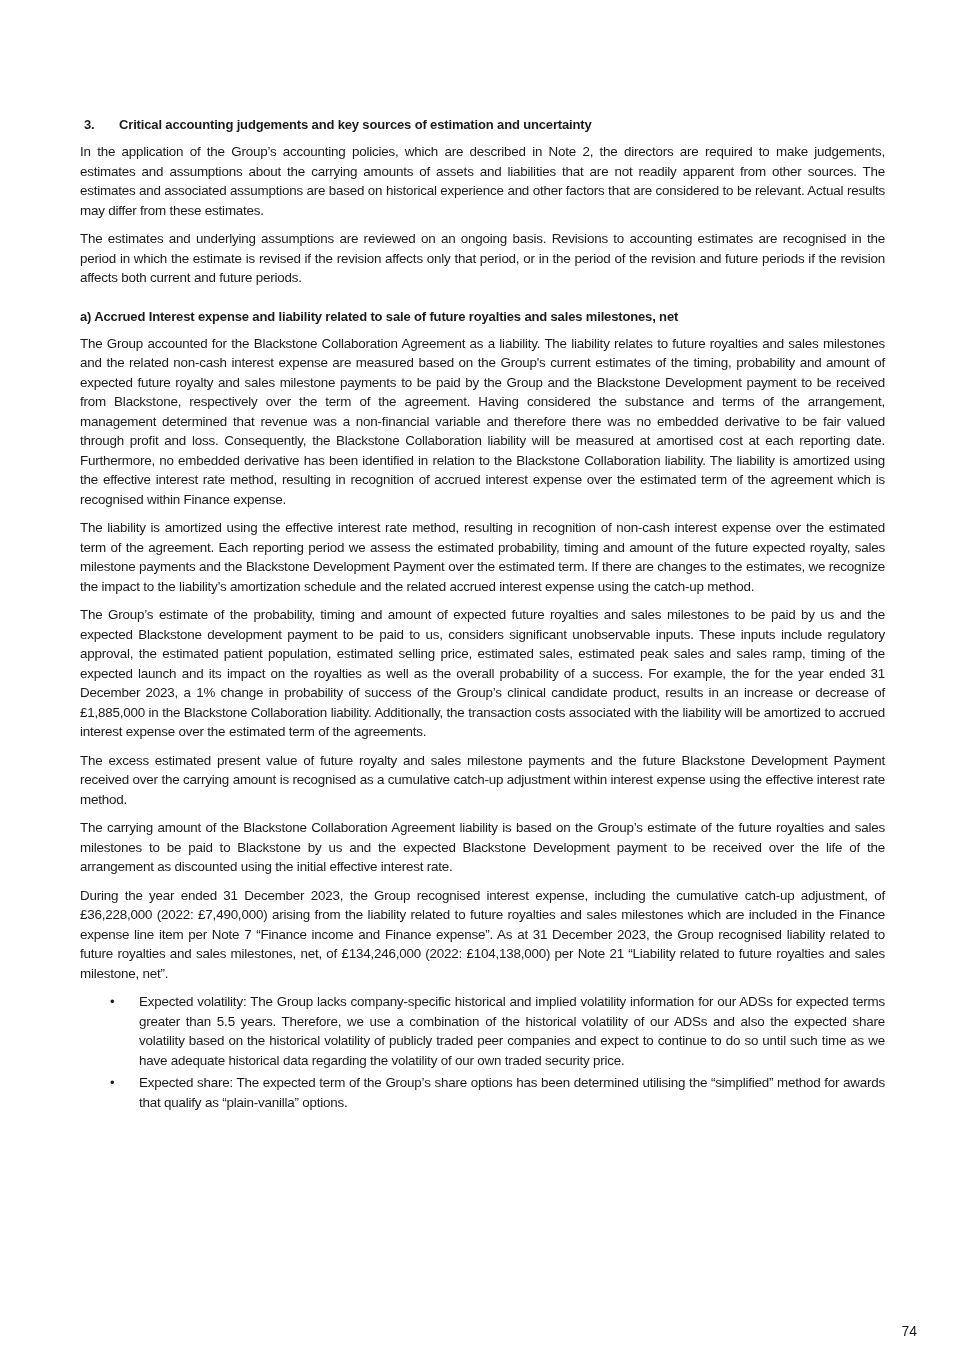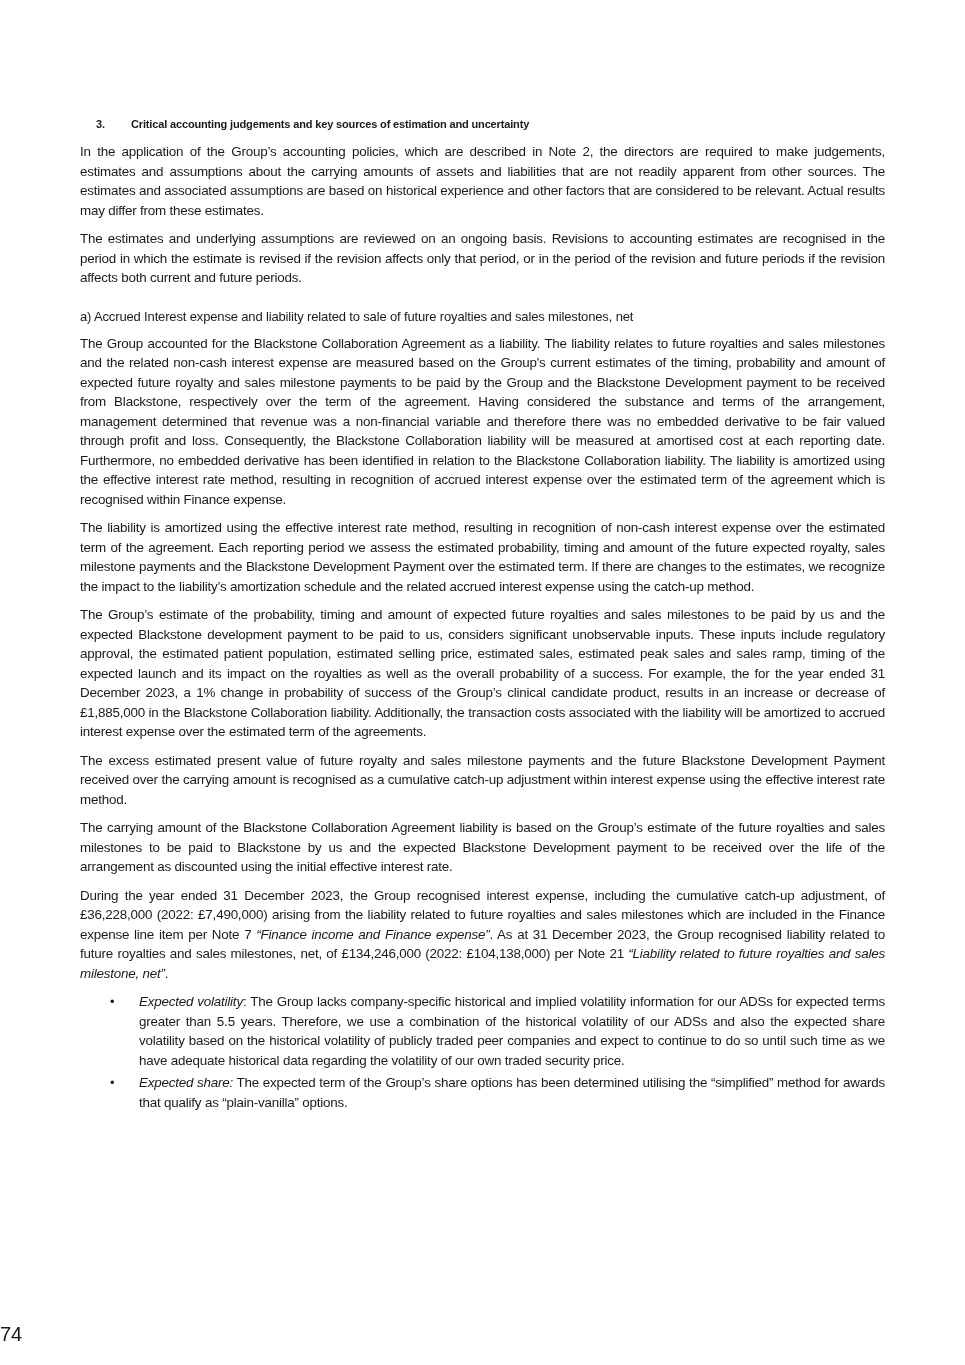--- a/index.html
+++ b/index.html
@@ -16,31 +16,31 @@
     color: #1a1a1a;
   }
   .page {
     position: absolute;
     left: 80px;
     top: 116px;
     width: 805px;
   }
   .section-heading {
     font-weight: bold;
-    font-size: 11px;
+    font-size: 13px;
     line-height: 17px;
-    margin: 0 0 9px 16px;
+    margin: 0 0 9px 4px;
     letter-spacing: -0.15px;
   }
   .section-heading .num {
     display: inline-block;
     width: 35px;
   }
   .sub-heading {
-    font-weight: normal;
+    font-weight: bold;
     font-size: 13px;
     line-height: 17px;
     margin: 20px 0 9px 0;
     letter-spacing: -0.15px;
   }
   p.para {
     font-size: 13.4px;
     line-height: 19.5px;
     margin: 0 0 9px 0;
     text-align: justify;
@@ -62,29 +62,28 @@
     letter-spacing: -0.2px;
     margin: 0 0 3px 0;
   }
   ul.bullets li .bullet {
     position: absolute;
     left: -29px;
     top: 0;
     font-size: 13px;
   }
   .em {
-    font-style: italic;
   }
   .page-number {
     position: absolute;
     top: 1323px;
     left: 0;
     width: 917px;
-    text-align: left;
-    font-size: 20px;
+    text-align: right;
+    font-size: 14px;
   }
 </style>
 </head>
 <body>
 
 <div class="page">
 
   <div class="section-heading">
     <span class="num">3.</span><span>Critical accounting judgements and key sources of estimation and uncertainty</span>
   </div>

